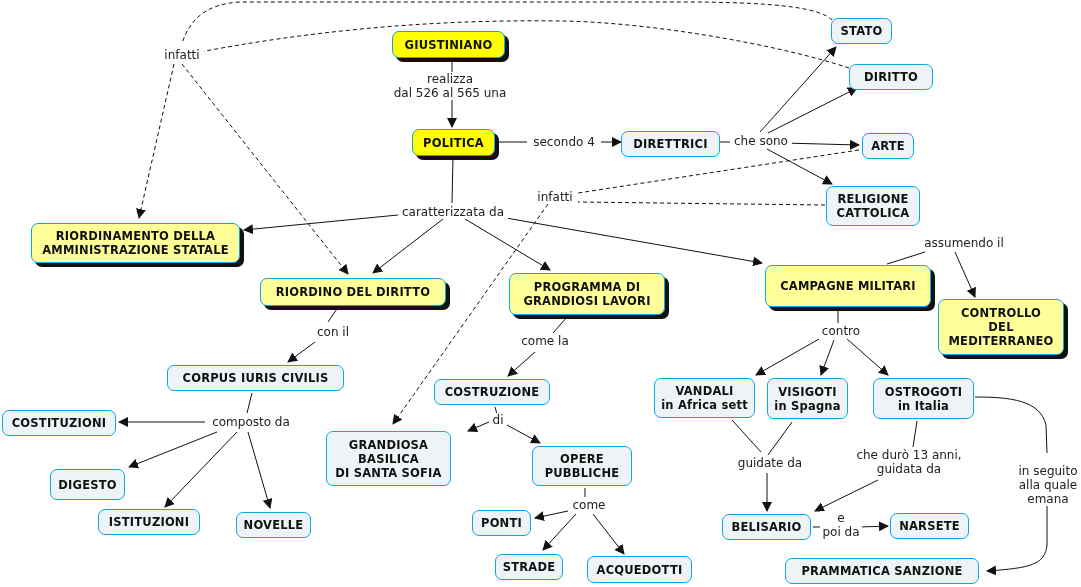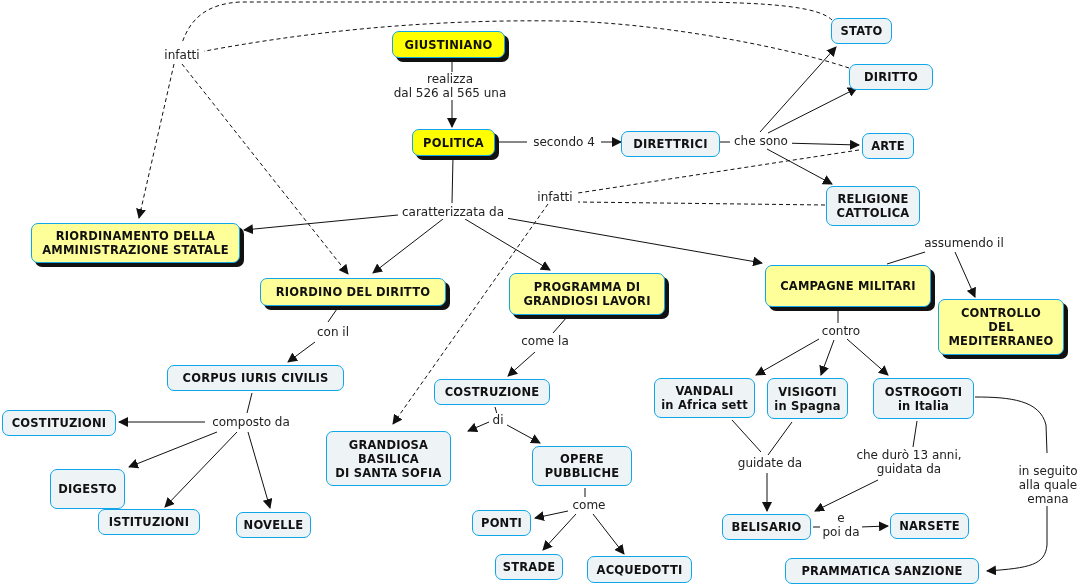--- a/index.html
+++ b/index.html
@@ -111,21 +111,21 @@
 AMMINISTRAZIONE STATALE</div>
 <div class="node yellow" style="left: 509px; top: 273px; width: 156px; height: 42px; background: rgb(255, 255, 153);">PROGRAMMA  DI
 GRANDIOSI LAVORI</div>
 <div class="node yellow" style="left: 260px; top: 278px; width: 186px; height: 28px; background: rgb(255, 255, 153);">RIORDINO  DEL  DIRITTO</div>
 <div class="node yellow" style="left: 765px; top: 265px; width: 166px; height: 42px; background: rgb(255, 255, 153);">CAMPAGNE  MILITARI</div>
 <div class="node yellow" style="left: 938px; top: 299px; width: 126px; height: 56px; background: rgb(255, 255, 153);">CONTROLLO
 DEL
 MEDITERRANEO</div>
 <div class="node plain" style="left: 167px; top: 365px; width: 177px; height: 26px; background: rgb(238, 243, 245);">CORPUS  IURIS  CIVILIS</div>
 <div class="node plain" style="left: 2px; top: 410px; width: 114px; height: 26px; background: rgb(238, 243, 245);">COSTITUZIONI</div>
-<div class="node plain" style="left: 50px; top: 469px; width: 75px; height: 40px; background: rgb(238, 243, 245);">DIGESTO</div>
+<div class="node plain" style="left: 50px; top: 469px; width: 75px; height: 31px; background: rgb(238, 243, 245);">DIGESTO</div>
 <div class="node plain" style="left: 98px; top: 509px; width: 102px; height: 26px; background: rgb(238, 243, 245);">ISTITUZIONI</div>
 <div class="node plain" style="left: 236px; top: 512px; width: 75px; height: 26px; background: rgb(238, 243, 245);">NOVELLE</div>
 <div class="node plain" style="left: 434px; top: 379px; width: 116px; height: 26px; background: rgb(238, 243, 245);">COSTRUZIONE</div>
 <div class="node plain" style="left: 326px; top: 431px; width: 125px; height: 55px; background: rgb(238, 243, 245);">GRANDIOSA
 BASILICA
 DI SANTA SOFIA</div>
 <div class="node plain" style="left: 532px; top: 446px; width: 100px; height: 40px; background: rgb(238, 243, 245);">OPERE
 PUBBLICHE</div>
 <div class="node plain" style="left: 472px; top: 510px; width: 59px; height: 26px; background: rgb(238, 243, 245);">PONTI</div>
 <div class="node plain" style="left: 495px; top: 554px; width: 68px; height: 26px; background: rgb(238, 243, 245);">STRADE</div>

